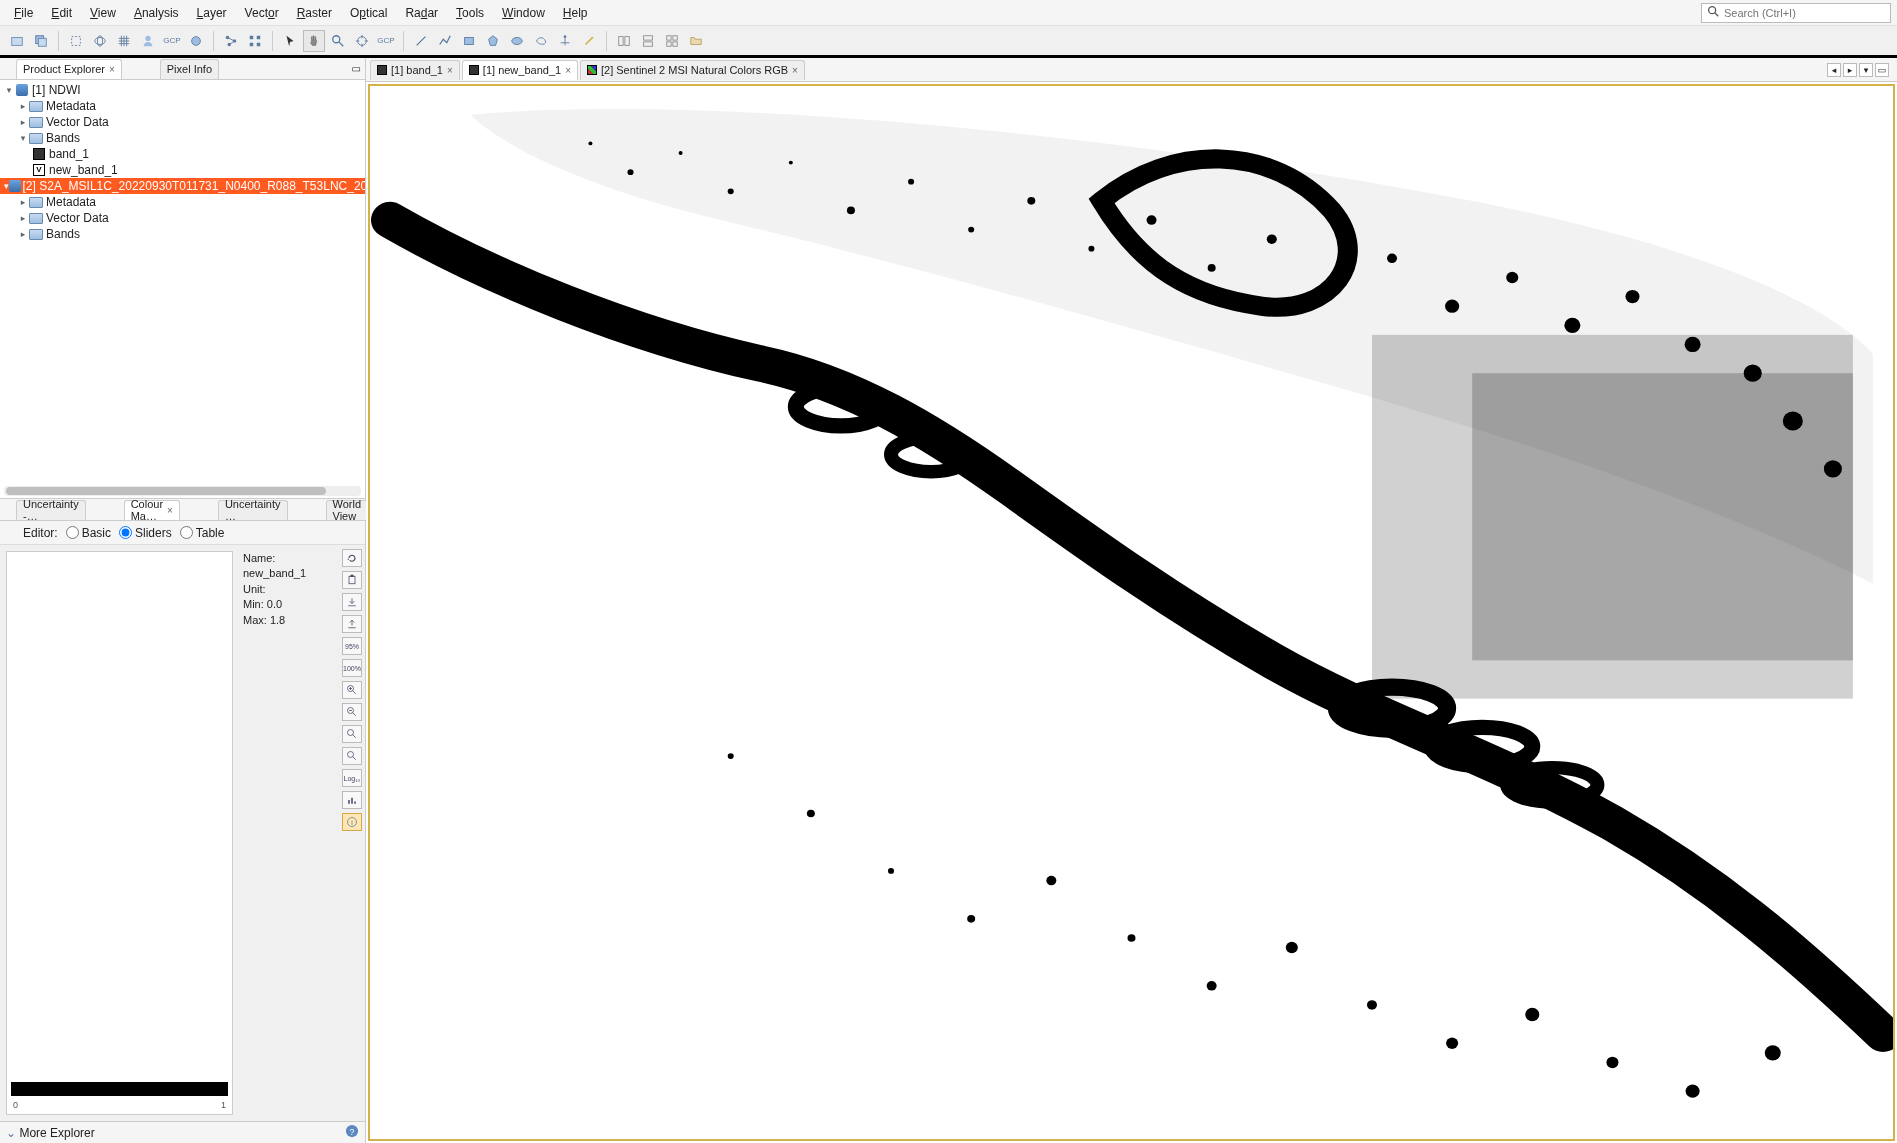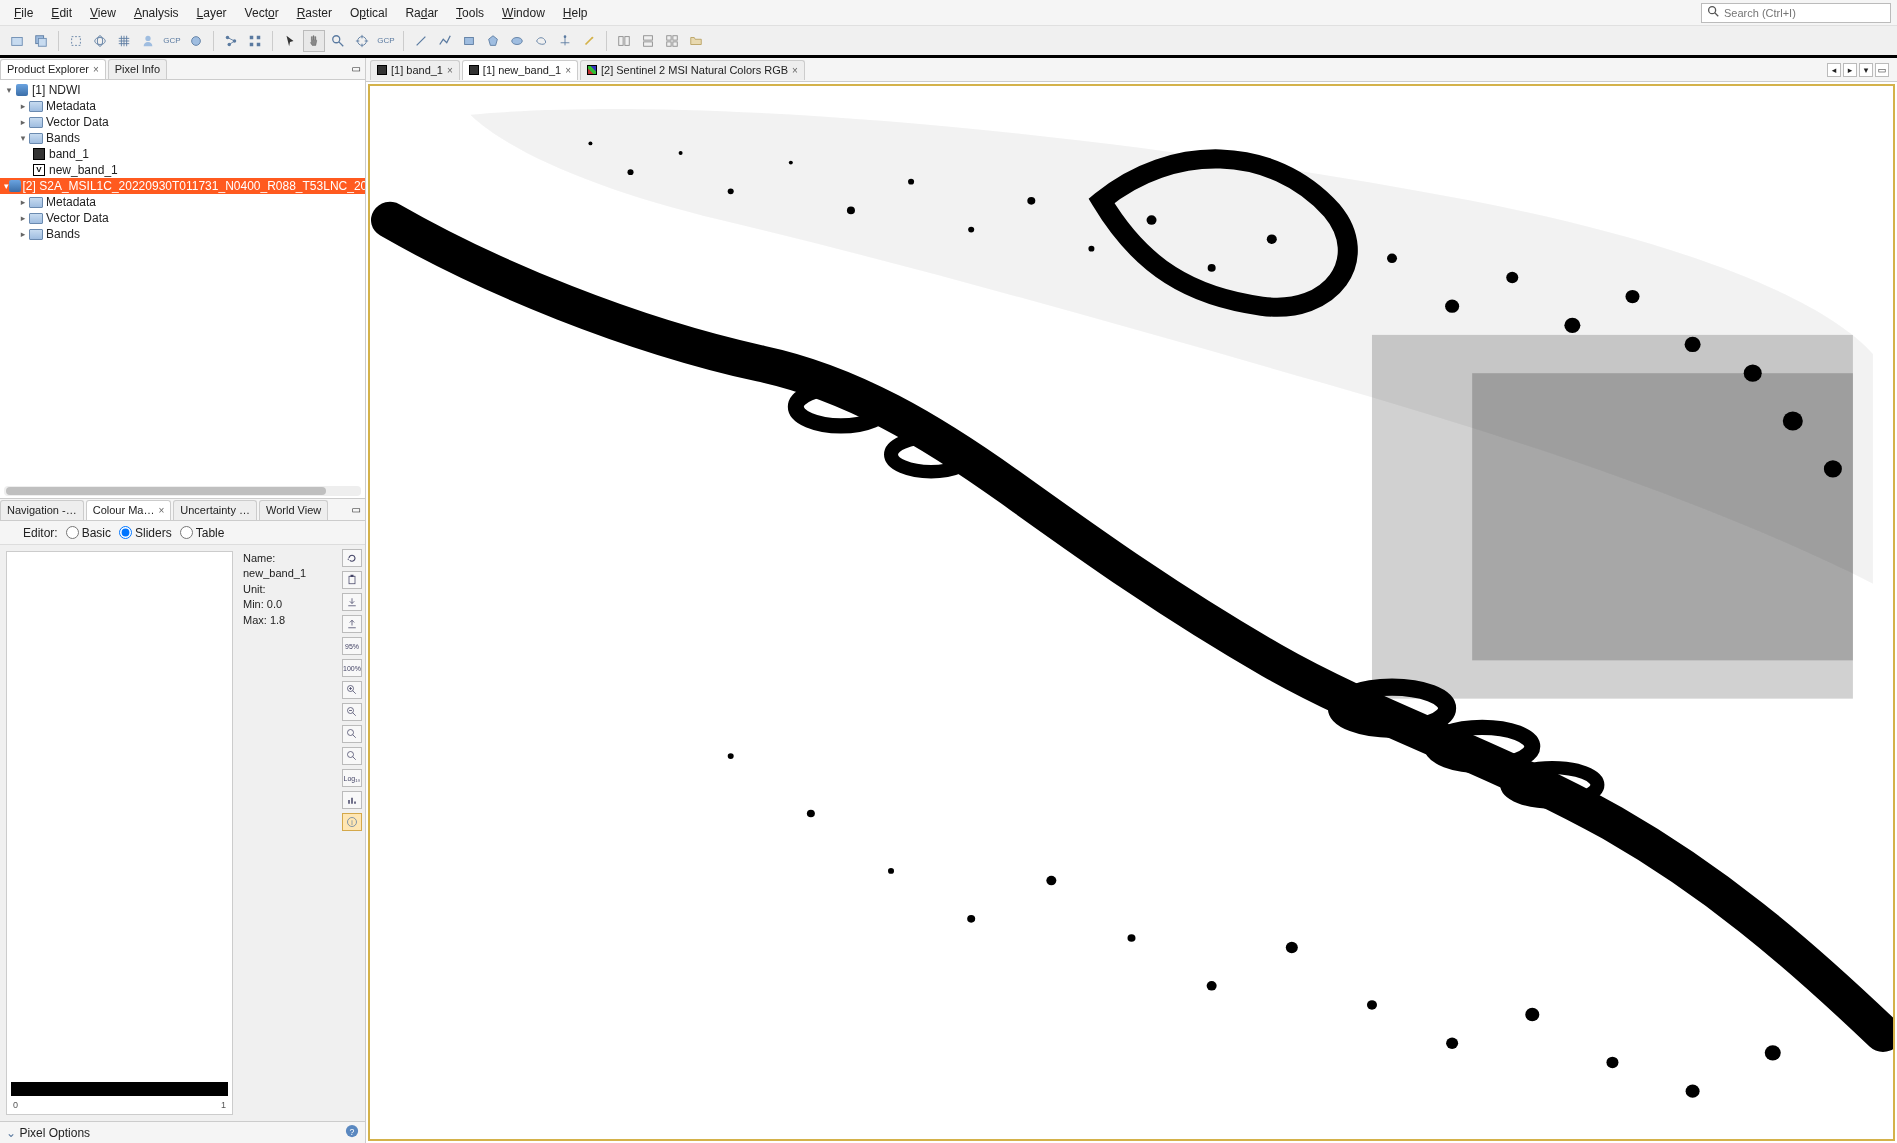--- a/index.html
+++ b/index.html
@@ -9,21 +9,21 @@
 .menubar .menu-item u { text-decoration: underline; }
 .menubar .spacer { flex: 1; }
 .search-box { display: flex; align-items: center; border: 1px solid #bbb; background: #fff; height: 20px; width: 190px; padding: 0 4px; gap: 4px; }
 .search-box input { border: none; outline: none; font-size: 11px; width: 100%; }
 .toolbar { display: flex; align-items: center; height: 32px; background: #f0f0f0; padding: 2px 6px; gap: 2px; border-bottom: 3px solid #000000; }
 .toolbar .btn { width: 22px; height: 22px; display: flex; align-items: center; justify-content: center; border: 1px solid transparent; color: #4a6a88; }
 .toolbar .sep { width: 1px; height: 20px; background: #ccc; margin: 0 4px; }
 .main { flex: 1; display: flex; overflow: hidden; }
 .left-col { width: 366px; display: flex; flex-direction: column; border-right: 1px solid #ccc; }
 .panel { display: flex; flex-direction: column; background: #fff; }
-.panel-tabs { display: flex; align-items: center; height: 22px; border-bottom: 1px solid #ccc; background: #f5f5f5; padding-left: 0; }
+.panel-tabs { display: flex; align-items: center; height: 22px; border-bottom: 1px solid #ccc; background: #f5f5f5; padding-left: 16px; gap: 36px; }
 .tab { display: flex; align-items: center; height: 20px; padding: 0 6px; border: 1px solid #ccc; border-bottom: none; background: #fff; margin-right: 2px; font-size: 11px; gap: 4px; border-radius: 3px 3px 0 0; }
 .tab.inactive { background: #eee; }
 .tab .close { font-size: 10px; color: #666; }
 .panel-tabs .right { margin-left: auto; display: flex; gap: 4px; padding-right: 4px; }
 .tree { flex: 1; overflow: auto; padding: 2px 0; font-size: 12px; }
 .tree-row { display: flex; align-items: center; height: 16px; padding-left: 4px; white-space: nowrap; }
 .tree-row.sel { background: #ff5a1f; color: #fff; }
 .tree-row .twisty { width: 10px; text-align: center; color: #666; font-size: 9px; }
 .tree-row.sel .twisty { color: #fff; }
 .tree-row .icon { width: 16px; display: flex; align-items: center; justify-content: center; }
@@ -331,21 +331,21 @@
           </div>
       </div>
       <div class="hscroll-track">
           <div class="hscroll-thumb"></div>
         </div>
     </div>
 
     <div class="lower-panel">
       <div class="panel-tabs">
         <div class="tab inactive">
-            <span>Navigation -…</span>
+            <span>Uncertainty -…</span>
           </div>
         <div class="tab">
             <span>Colour Ma…</span>
             <span class="close">×</span>
           </div>
         <div class="tab inactive">
             <span>Uncertainty …</span>
           </div>
         <div class="tab inactive">
             <span>World View</span>
@@ -449,21 +449,21 @@
             </div>
           <div class="tb sel">
               <svg width="12" height="12" viewBox="0 0 16 16">
                 <circle cx="8" cy="8" r="6" fill="none" stroke="#5a7aa0"></circle>
                 <text x="8" y="12" text-anchor="middle" font-size="9" fill="#5a7aa0">i</text>
               </svg>
             </div>
         </div>
       </div>
       <div class="more-opts">
-        <span><span style="color:#5a7aa0">⌄</span> <span>Pixel Options</span></span>
+        <span><span style="color:#5a7aa0">⌄</span> <span>More Explorer</span></span>
         <span><svg width="14" height="14" viewBox="0 0 16 16">
               <circle cx="8" cy="8" r="7" fill="#5a88c0"></circle>
               <text x="8" y="12" text-anchor="middle" font-size="10" fill="#fff">?</text>
             </svg></span>
       </div>
     </div>
   </div>
 
   <div class="viewer">
     <div class="viewer-tabs">

